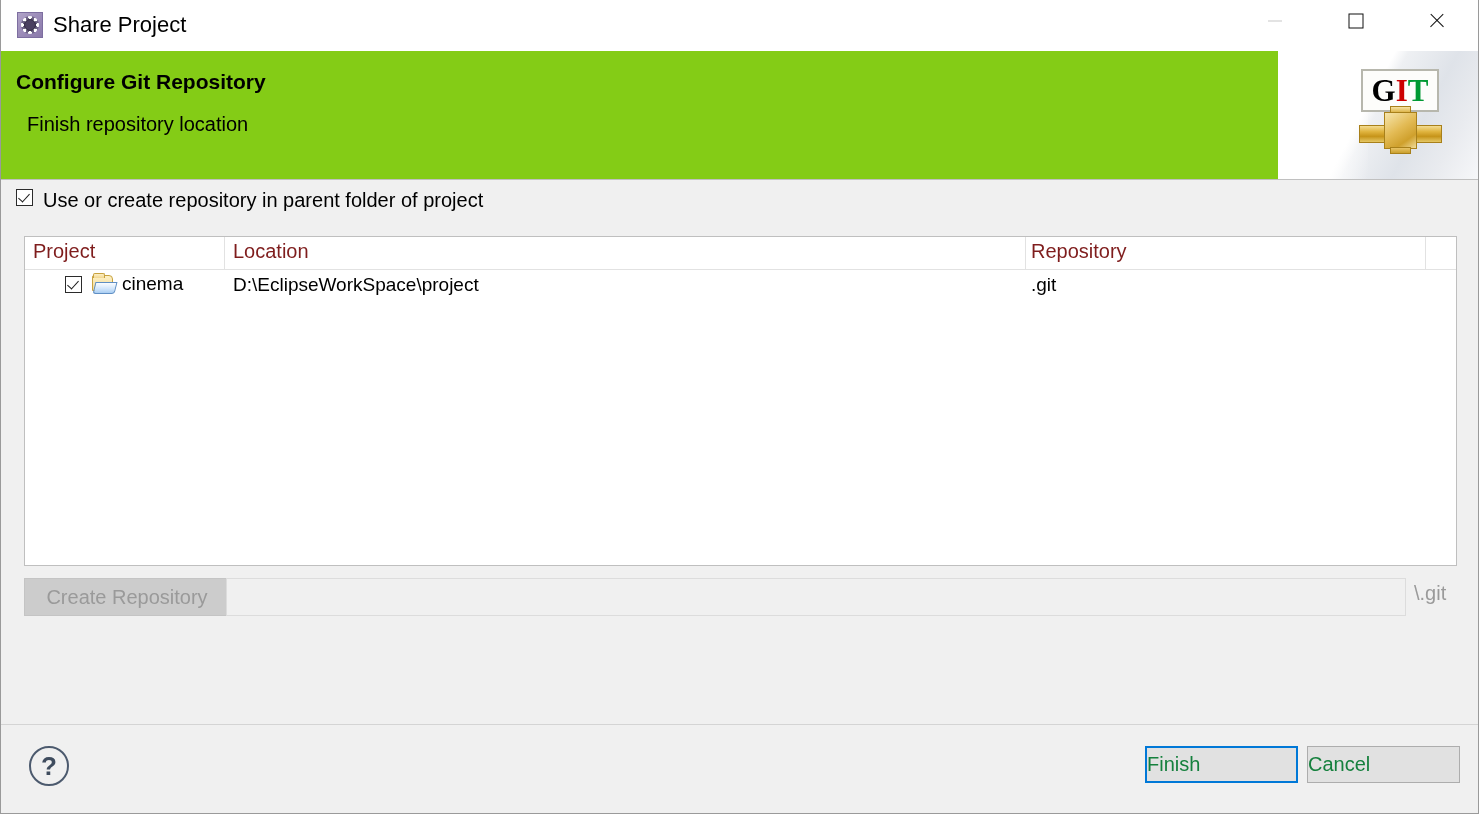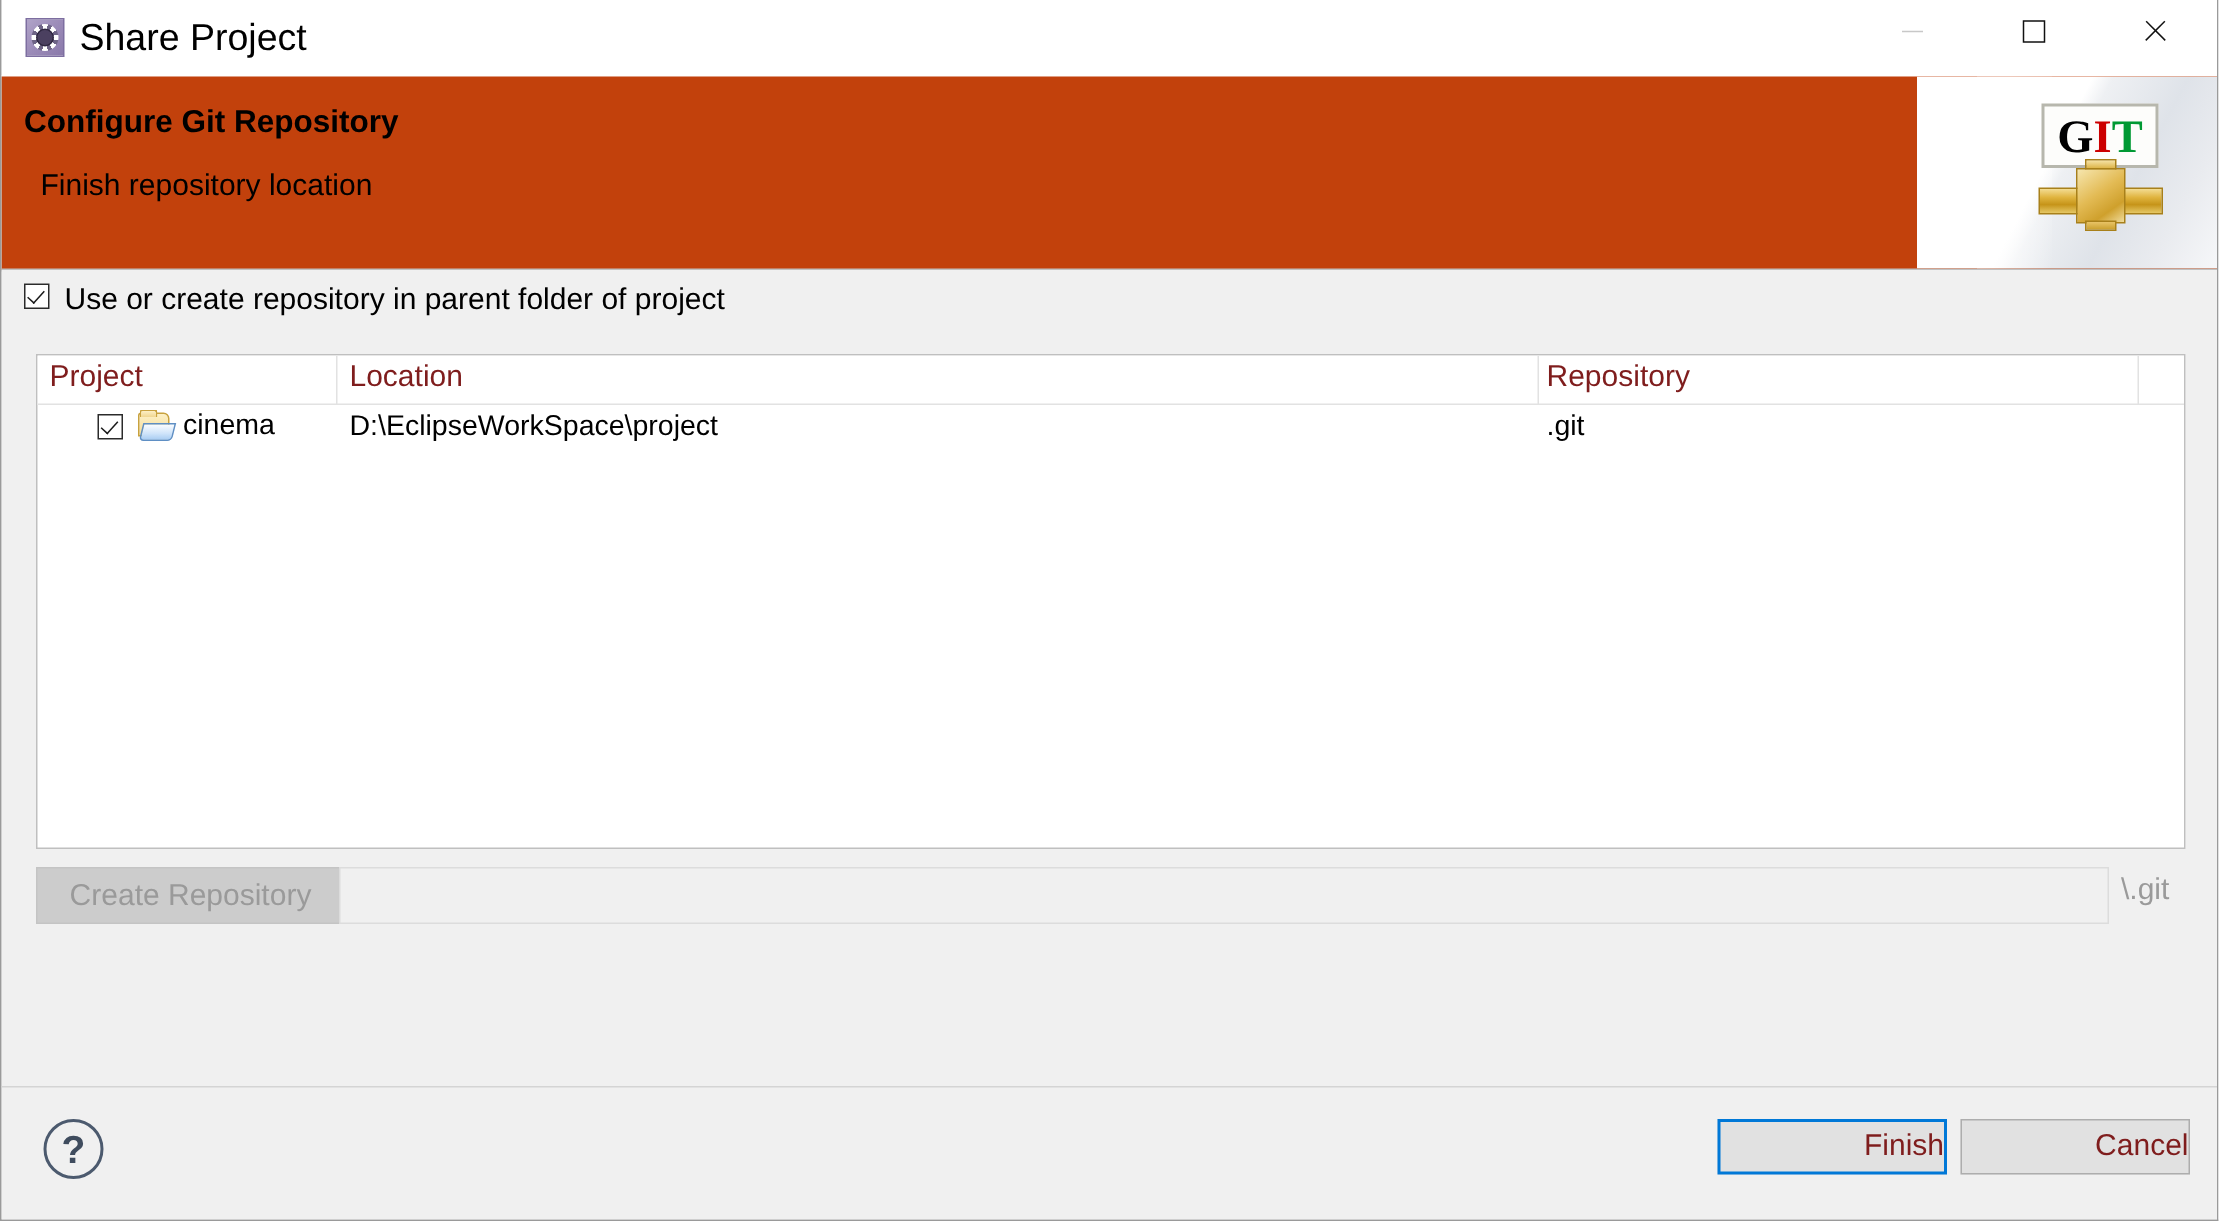--- a/index.html
+++ b/index.html
@@ -58,21 +58,21 @@
     position: absolute;
     left: 6px; top: 6px;
     width: 12px; height: 12px;
     border-radius: 50%;
     background: #4b4060;
     border: 1px solid #2f2740;
   }
   #title-text {
     position: absolute;
     left: 52px; top: 11px;
-    font-size: 25px;
+    font-size: 22px;
     color: #000000;
     line-height: 28px;
     white-space: nowrap;
     text-align: center;
   }
 
   .winbtn {
     position: absolute;
     top: 0;
     width: 46px; height: 42px;
@@ -107,21 +107,21 @@
     background: #111111;
   }
   #btn-close .glyph::before { transform: rotate(45deg); }
   #btn-close .glyph::after  { transform: rotate(-45deg); }
 
   
   #header {
     position: absolute;
     left: 0; top: 51px;
     width: 1477px; height: 129px;
-    background: #c2410c;
+    background: #84cc16;
     border-bottom: 1px solid #c0c0c0;
     overflow: hidden;
     text-align: right;
   }
   #header-title {
     position: absolute;
     left: 15px; top: 19px;
     font-size: 21px;
     font-weight: bold;
     color: #000000;
@@ -394,23 +394,23 @@
     cursor: default;
     font-family: "Liberation Sans", sans-serif;
   }
   .dlgbtn {
     position: absolute;
     top: 21px;
     height: 37px;
     background: #e1e1e1;
     border: 1px solid #adadad;
     font-size: 20px;
-    color: #7f1d1d;
+    color: #15803d;
     line-height: 35px;
-    text-align: right;
+    text-align: left;
     cursor: default;
     white-space: nowrap;
   }
   #btn-finish {
     left: 1144px;
     width: 153px;
     border: 2px solid #0078d7;
     line-height: 33px;
   }
   #btn-cancel {

